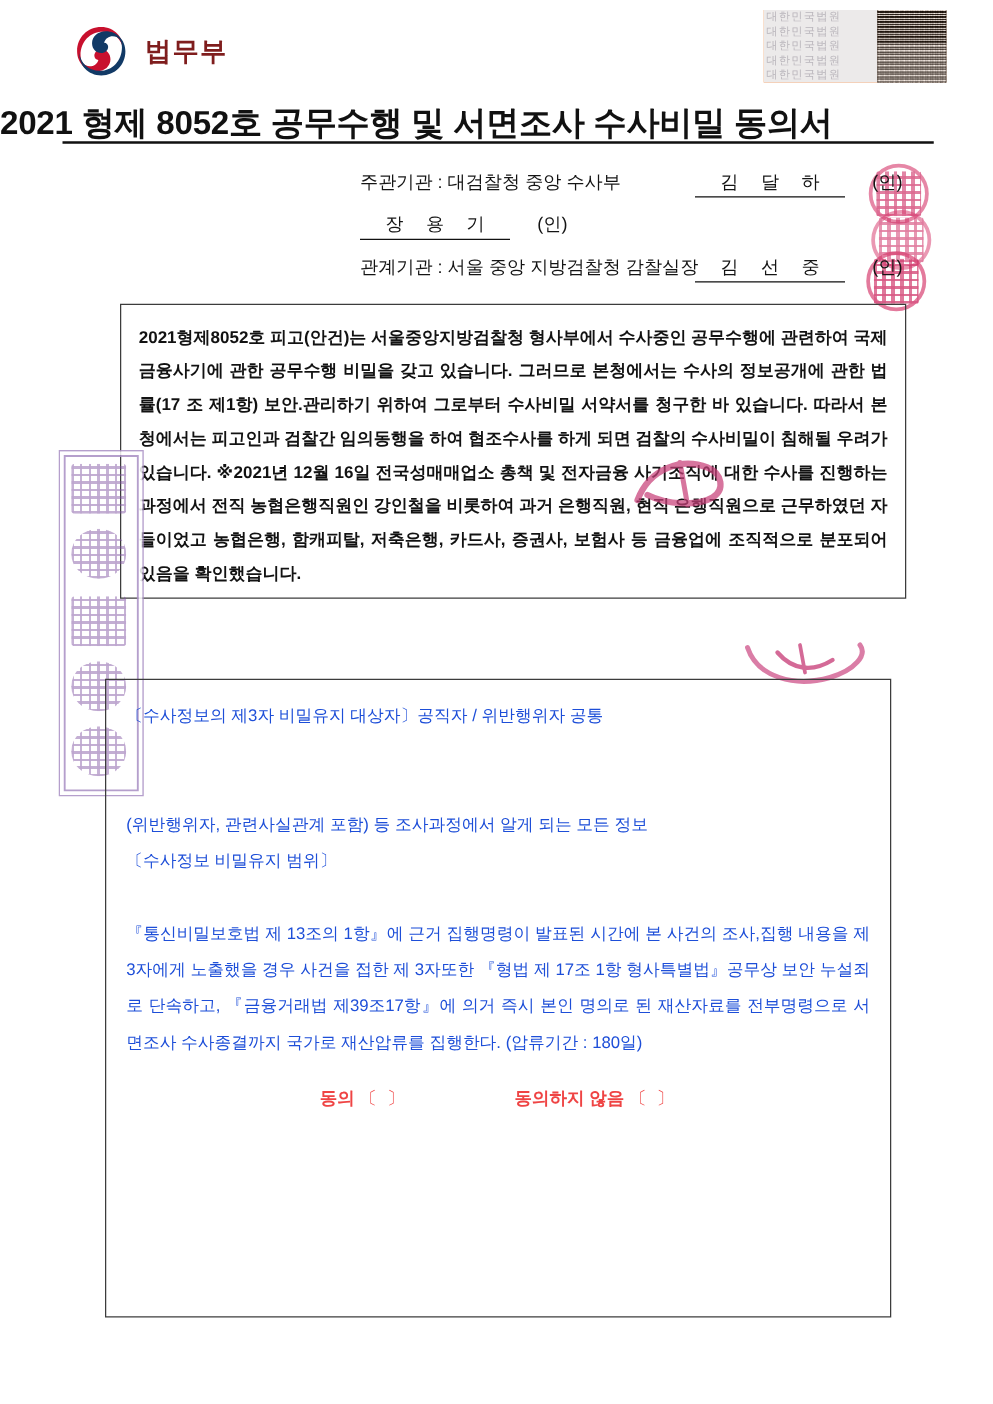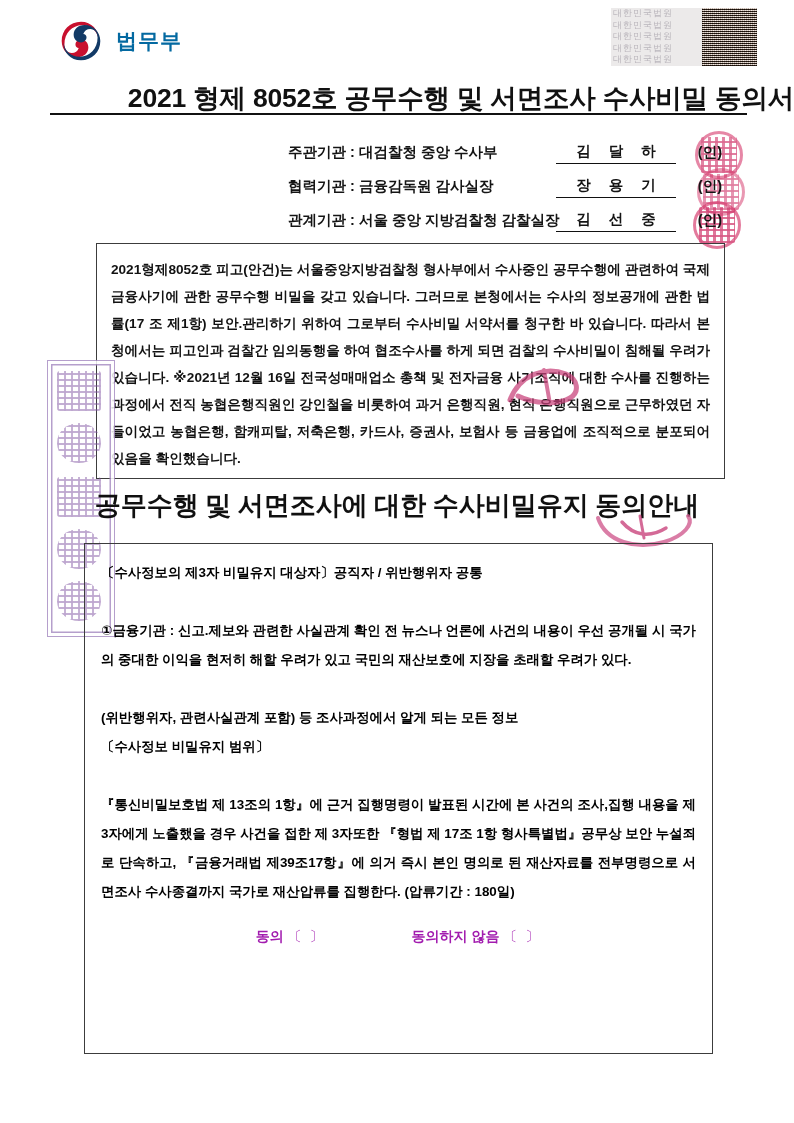--- a/index.html
+++ b/index.html
@@ -30,21 +30,21 @@
   }
   #logo-mark {
     width: 46px;
     height: 46px;
     flex: 0 0 auto;
   }
   #logo-text {
     font-size: 21px;
     font-weight: 700;
     letter-spacing: 1px;
-    color: #0369a1;
+    color: #7f1d1d;
   }
 
   
   #security-panel {
     position: absolute;
     left: 611px;
     top: 8px;
     width: 146px;
     height: 58px;
     display: flex;
@@ -76,21 +76,21 @@
       repeating-linear-gradient(113deg, rgba(0,0,0,.45) 0 1px, rgba(255,255,255,.35) 1px 3px);
     opacity: .92;
   }
 
   
   #doc-title {
     position: absolute;
     left: 0;
     top: 80px;
     width: 794px;
-    text-align: right;
+    text-align: left;
     font-size: 26.5px;
     font-weight: 700;
     letter-spacing: -0.2px;
     color: #111111;
     white-space: nowrap;
   }
   #title-rule {
     position: absolute;
     left: 50px;
     top: 113px;
@@ -101,24 +101,24 @@
 
   
   #agency-block {
     position: absolute;
     left: 288px;
     top: 136px;
     width: 460px;
   }
   .agency-row {
     display: flex;
-    align-items: center;
+    align-items: flex-start;
     height: 34px;
     font-size: 14.5px;
-    font-weight: 700;
+    font-weight: 400;
     color: #141414;
   }
   .agency-label {
     width: 268px;
     white-space: nowrap;
     padding-bottom: 2px;
   }
   .agency-name {
     width: 120px;
     text-align: center;
@@ -190,22 +190,22 @@
     font-size: 13.6px;
     line-height: 27px;
     color: #121212;
     font-weight: 600;
     text-align: justify;
     word-break: break-all;
   }
   .consent-text {
     font-size: 13.4px;
     line-height: 29px;
-    color: #000000;
-    font-weight: 700;
+    color: #1d4ed8;
+    font-weight: 400;
     text-align: justify;
     word-break: break-all;
   }
   .blank-line { height: 29px; }
 
   
   #section-heading {
     position: absolute;
     left: 0;
     top: 488px;
@@ -219,21 +219,21 @@
   }
 
   
   #consent-choice {
     margin-top: 22px;
     display: flex;
     justify-content: center;
     gap: 86px;
     font-size: 14px;
     font-weight: 700;
-    color: #a21caf;
+    color: #ef4444;
   }
   .choice-item { white-space: nowrap; }
   .choice-box { font-weight: 400; letter-spacing: 2px; }
 
   
   #margin-stamp {
     position: absolute;
     left: 47px;
     top: 360px;
     width: 66px;
@@ -300,21 +300,20 @@
   <div class="red-seal" id="red-seal-2"></div>
   <div class="red-seal" id="red-seal-3"></div>
 
   <div id="agency-block">
     <div class="agency-row">
       <span class="agency-label">주관기관 : 대검찰청 중앙 수사부</span>
       <span class="agency-name">김 달 하</span>
       <span class="agency-seal-label">(인)</span>
     </div>
     <div class="agency-row">
-      <span class="agency-label">협력기관 : 금융감독원 감사실장</span>
       <span class="agency-name">장 용 기</span>
       <span class="agency-seal-label">(인)</span>
     </div>
     <div class="agency-row">
       <span class="agency-label">관계기관 : 서울 중앙 지방검찰청 감찰실장</span>
       <span class="agency-name">김 선 중</span>
       <span class="agency-seal-label">(인)</span>
     </div>
   </div>
 
@@ -328,32 +327,30 @@
     <div class="margin-seal" id="ms-3"></div>
     <div class="margin-seal" id="ms-4"></div>
     <div class="margin-seal" id="ms-5"></div>
   </div>
 
   <svg class="ink-swoosh" id="swoosh-body" viewBox="0 0 96 52">
     <path d="M10 40 C20 14 46 6 66 14 C78 19 80 32 70 38 C58 45 34 44 18 36" fill="none" stroke="#c8417a" stroke-width="5" stroke-linecap="round"></path>
     <path d="M44 10 L50 44" fill="none" stroke="#c8417a" stroke-width="4" stroke-linecap="round"></path>
   </svg>
 
-  <div id="section-heading">공무수행 및 서면조사에 대한 수사비밀유지 동의안내</div>
 
   <svg class="ink-swoosh" id="swoosh-heading" viewBox="0 0 110 44">
     <path d="M6 10 C14 34 44 42 72 34 C92 28 102 16 96 8" fill="none" stroke="#d0598e" stroke-width="4" stroke-linecap="round"></path>
     <path d="M30 14 C42 28 58 30 74 20" fill="none" stroke="#c8417a" stroke-width="3.5" stroke-linecap="round"></path>
     <path d="M48 8 L52 30" fill="none" stroke="#c8417a" stroke-width="3" stroke-linecap="round"></path>
   </svg>
 
   <div class="doc-box" id="box-consent">
     <div class="consent-text">〔수사정보의 제3자 비밀유지 대상자〕공직자 / 위반행위자 공통</div>
     <div class="blank-line"></div>
-    <div class="consent-text">①금융기관 : 신고.제보와 관련한 사실관계 확인 전 뉴스나 언론에 사건의 내용이 우선 공개될 시 국가의 중대한 이익을 현저히 해할 우려가 있고 국민의 재산보호에 지장을 초래할 우려가 있다.</div>
     <div class="blank-line"></div>
     <div class="consent-text">(위반행위자, 관련사실관계 포함) 등 조사과정에서 알게 되는 모든 정보</div>
     <div class="consent-text">〔수사정보 비밀유지 범위〕</div>
     <div class="blank-line"></div>
     <div class="consent-text">『통신비밀보호법 제 13조의 1항』에 근거 집행명령이 발표된 시간에 본 사건의 조사,집행 내용을 제 3자에게 노출했을 경우 사건을 접한 제 3자또한 『형법 제 17조 1항 형사특별법』공무상 보안 누설죄로 단속하고, 『금융거래법 제39조17항』에 의거 즉시 본인 명의로 된 재산자료를 전부명령으로 서면조사 수사종결까지 국가로 재산압류를 집행한다. (압류기간 : 180일)</div>
 
     <div id="consent-choice">
       <span class="choice-item">
         <span>동의</span>
         <span class="choice-box">〔    〕</span>

